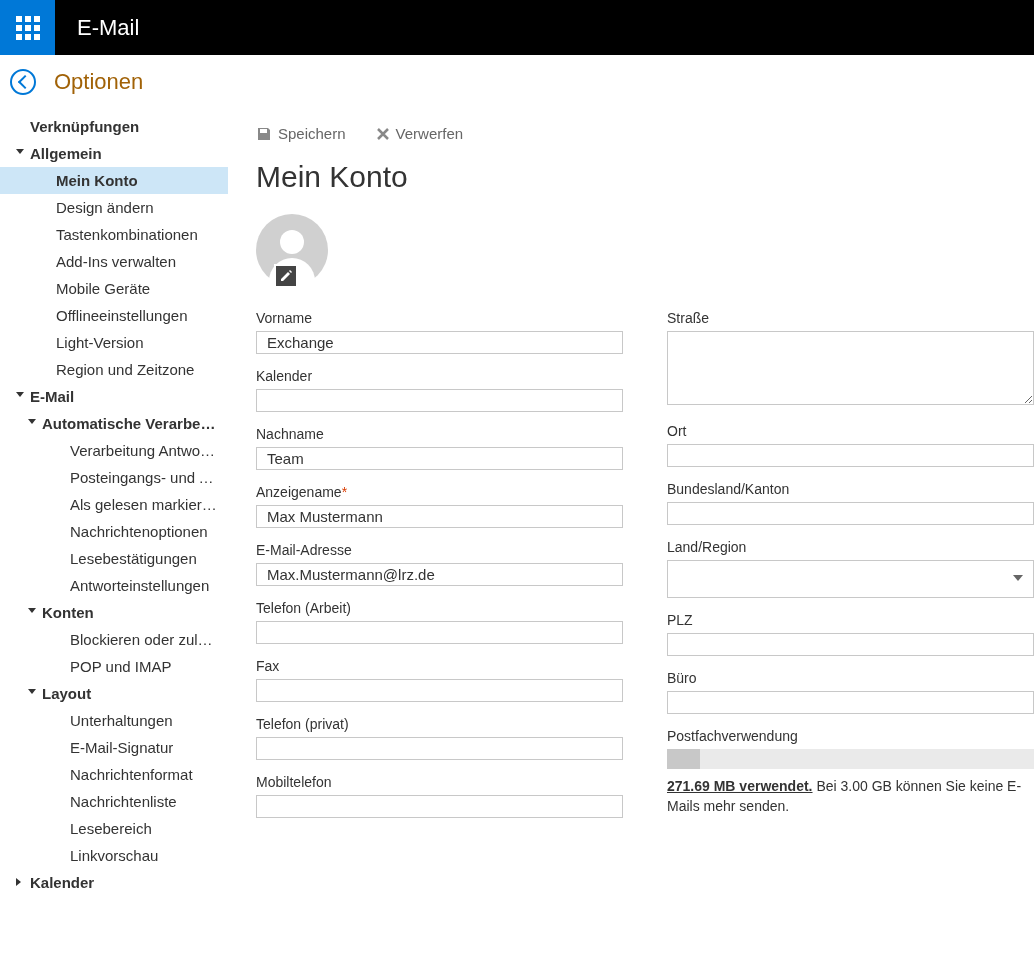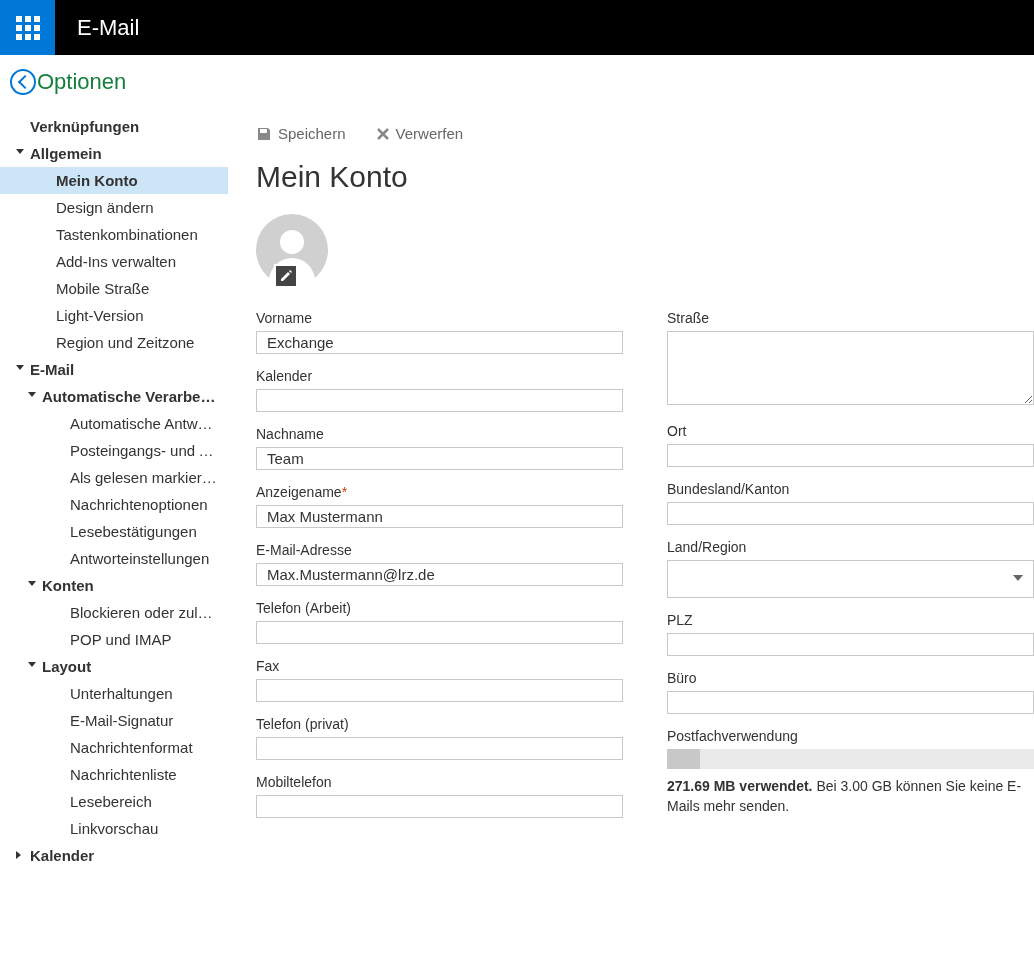--- a/index.html
+++ b/index.html
@@ -7,21 +7,21 @@
     
     .topbar { height: 55px; background: #000; display: flex; align-items: center; }
     .app-launcher { width: 55px; height: 55px; background: #0078d7; display: flex; align-items: center; justify-content: center; cursor: pointer; }
     .waffle { display: grid; grid-template-columns: repeat(3, 6px); grid-template-rows: repeat(3, 6px); gap: 3px; }
     .waffle span { background: #fff; width: 6px; height: 6px; }
     .app-title { color: #fff; font-size: 22px; font-weight: 400; margin-left: 22px; }
     
     .options-row { padding: 14px 0 18px 10px; display: flex; align-items: center; }
     .back-circle { width: 26px; height: 26px; border: 2px solid #0078d7; border-radius: 50%; display: flex; align-items: center; justify-content: center; cursor: pointer; }
     .back-arrow { width: 10px; height: 10px; border-left: 2px solid #0078d7; border-bottom: 2px solid #0078d7; transform: rotate(45deg); margin-left: 3px; }
-    .options-label { color: #15803d; font-size: 22px; font-weight: 400; margin-left: 1px; }
+    .options-label { color: #a16207; font-size: 22px; font-weight: 400; margin-left: 18px; }
     
     .main { display: flex; height: calc(978px - 55px - 60px); }
     
     .sidebar { width: 228px; flex-shrink: 0; font-size: 15px; color: #333; overflow-y: auto; }
     .nav-item { padding: 5px 10px 5px 30px; cursor: pointer; white-space: nowrap; overflow: hidden; text-overflow: ellipsis; }
     .nav-item.header { font-weight: 600; padding-left: 30px; position: relative; }
     .nav-item.top-header { font-weight: 600; }
     .nav-item .caret { position: absolute; left: 16px; top: 9px; width: 0; height: 0; }
     .caret.expanded { border-left: 4px solid transparent; border-right: 4px solid transparent; border-top: 5px solid #333; }
     .caret.collapsed { border-top: 4px solid transparent; border-bottom: 4px solid transparent; border-left: 5px solid #333; }
@@ -51,21 +51,21 @@
     .req { color: #d83b01; }
     .field input, .field textarea, .field .select { width: 100%; border: 1px solid #c8c8c8; padding: 2px 10px; font-size: 15px; color: #333; font-family: inherit; }
     .field textarea { resize: both; height: 74px; }
     .select { height: 38px; position: relative; background: #fff; cursor: pointer; }
     .select .chev { position: absolute; right: 10px; top: 14px; width: 0; height: 0; border-left: 5px solid transparent; border-right: 5px solid transparent; border-top: 6px solid #666; }
     
     .usage-label { font-size: 14px; color: #333; margin-bottom: 5px; }
     .usage-bar { width: 100%; height: 20px; background: #eaeaea; position: relative; margin-bottom: 8px; }
     .usage-fill { height: 100%; background: #c8c8c8; }
     .usage-text { font-size: 14px; color: #333; line-height: 1.4; }
-    .usage-text strong { font-weight: 600; }
+    .usage-text strong { font-weight: 600; text-decoration: underline; }
     
     .col-right { max-width: 370px; }
     .col-left { max-width: 370px; }
   </style>
 </head>
 <body>
 
 <div class="topbar">
   <div class="app-launcher">
     <div class="waffle">
@@ -92,27 +92,28 @@
 
 <div class="main">
   <div class="sidebar">
     <div class="nav-item top-header">Verknüpfungen</div>
 
     <div class="nav-item header"><span class="caret expanded"></span><span>Allgemein</span></div>
     <div class="nav-item lvl2 selected">Mein Konto</div>
     <div class="nav-item lvl2">Design ändern</div>
     <div class="nav-item lvl2">Tastenkombinationen</div>
     <div class="nav-item lvl2">Add-Ins verwalten</div>
-    <div class="nav-item lvl2">Mobile Straße</div>
+    <div class="nav-item lvl2">Mobile Geräte</div>
+    <div class="nav-item lvl2">Offlineeinstellungen</div>
     <div class="nav-item lvl2">Light-Version</div>
     <div class="nav-item lvl2">Region und Zeitzone</div>
 
     <div class="nav-item header"><span class="caret expanded"></span><span>E-Mail</span></div>
     <div class="nav-item lvl1 header"><span class="caret expanded"></span><span>Automatische Verarbeitung</span></div>
-    <div class="nav-item lvl3">Automatische Antworten</div>
+    <div class="nav-item lvl3">Verarbeitung Antworten</div>
     <div class="nav-item lvl3">Posteingangs- und Aufräu</div>
     <div class="nav-item lvl3">Als gelesen markieren</div>
     <div class="nav-item lvl3">Nachrichtenoptionen</div>
     <div class="nav-item lvl3">Lesebestätigungen</div>
     <div class="nav-item lvl3">Antworteinstellungen</div>
     <div class="nav-item lvl1 header"><span class="caret expanded"></span><span>Konten</span></div>
     <div class="nav-item lvl3">Blockieren oder zulassen</div>
     <div class="nav-item lvl3">POP und IMAP</div>
     <div class="nav-item lvl1 header"><span class="caret expanded"></span><span>Layout</span></div>
     <div class="nav-item lvl3">Unterhaltungen</div>

